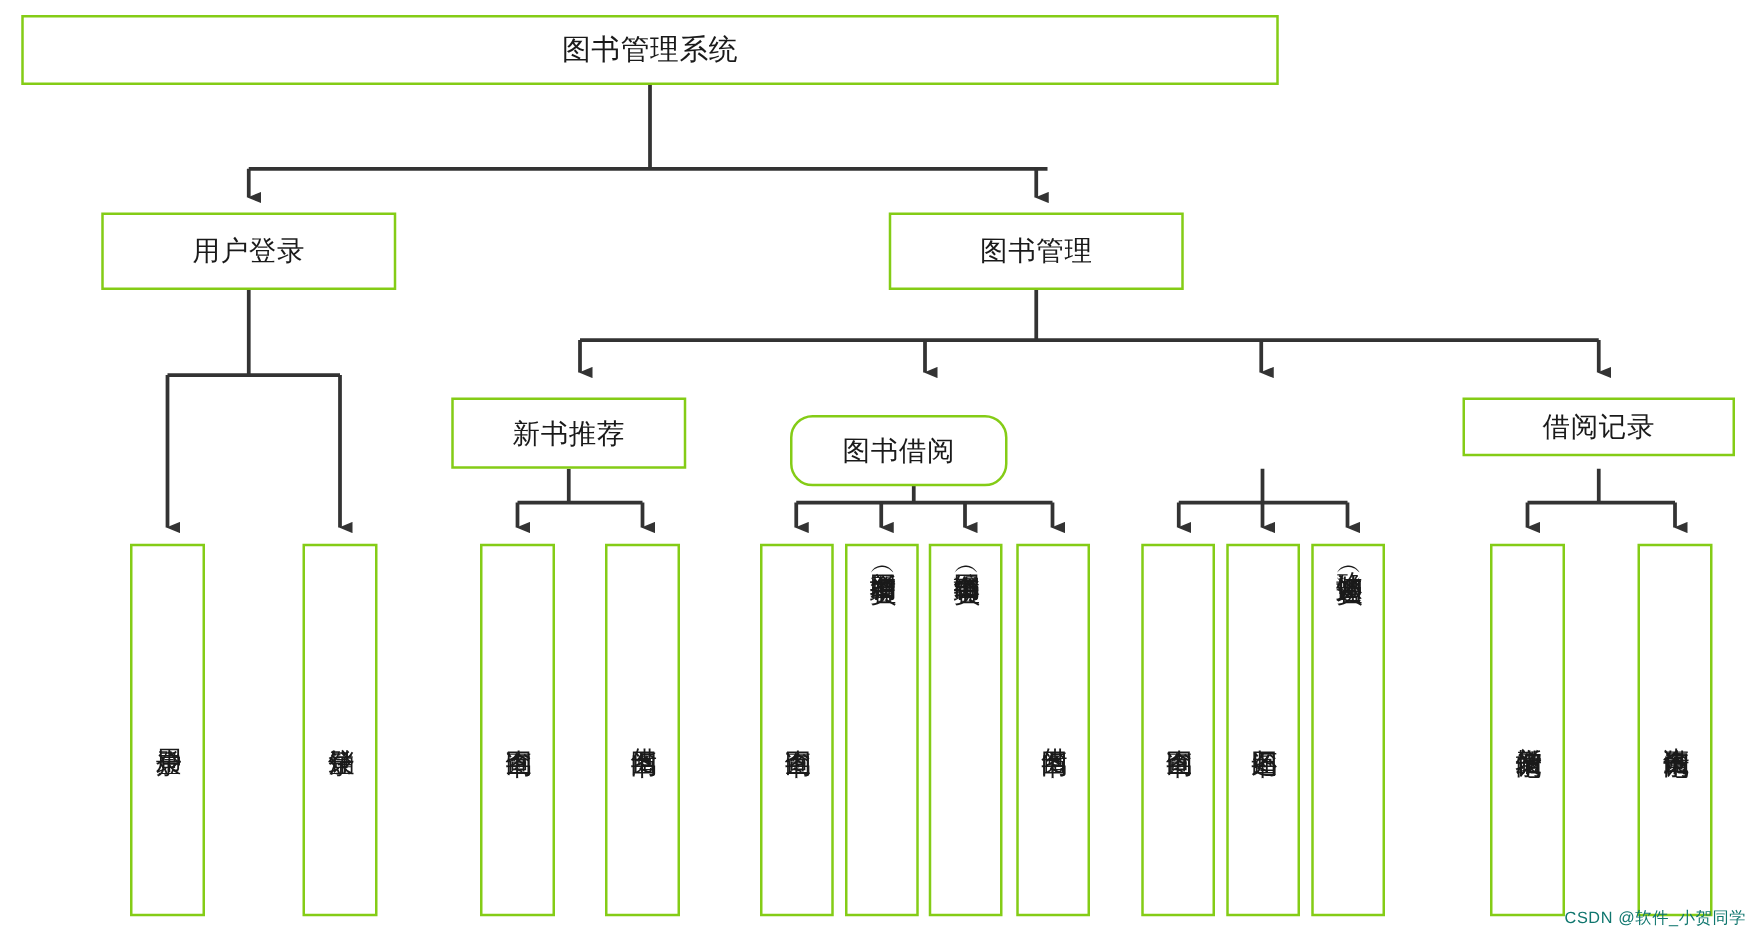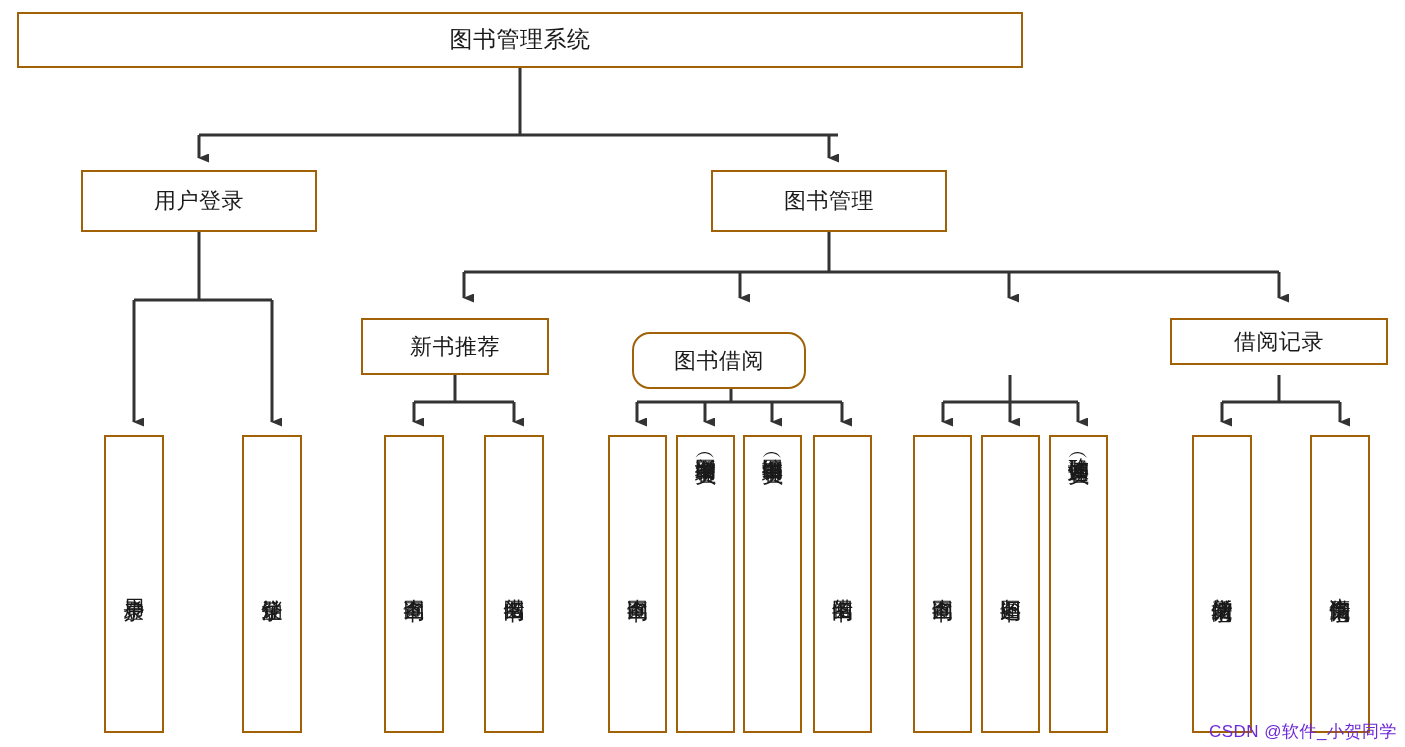--- a/index.html
+++ b/index.html
@@ -21,21 +21,21 @@
   #diagram-svg {
     position: absolute;
     left: 0;
     top: 0;
     width: 1405px;
     height: 747px;
   }
   .node {
     position: absolute;
     box-sizing: border-box;
-    border: 2px solid #a16207;
+    border: 2px solid #84cc16;
     background: #ffffff;
     display: flex;
     align-items: center;
     justify-content: center;
     color: #1a1a1a;
     z-index: 2;
   }
   .node .node-label {
     display: block;
     text-align: center;
@@ -63,22 +63,22 @@
     margin: 0 auto;
   }
   .node.vertical.centered {
     align-items: center;
     padding-top: 0;
   }
   .watermark {
     position: absolute;
     right: 8px;
     bottom: 4px;
-    font-size: 17px;
-    color: #6d28d9;
+    font-size: 13px;
+    color: #0f766e;
     z-index: 5;
     white-space: nowrap;
     letter-spacing: 0.5px;
   }
 </style>
 </head>
 <body>
 
 <div id="diagram-root">
 

